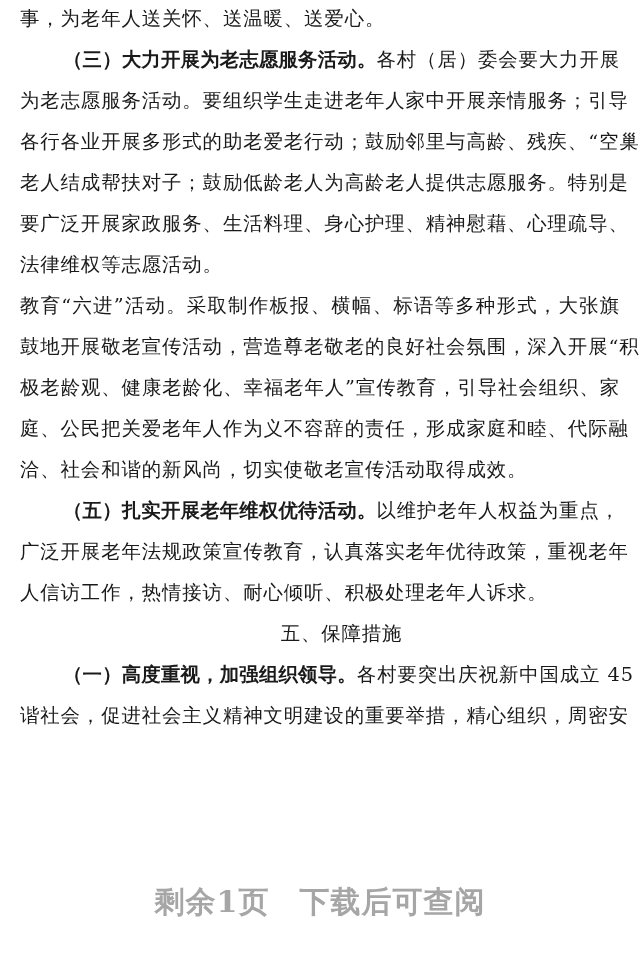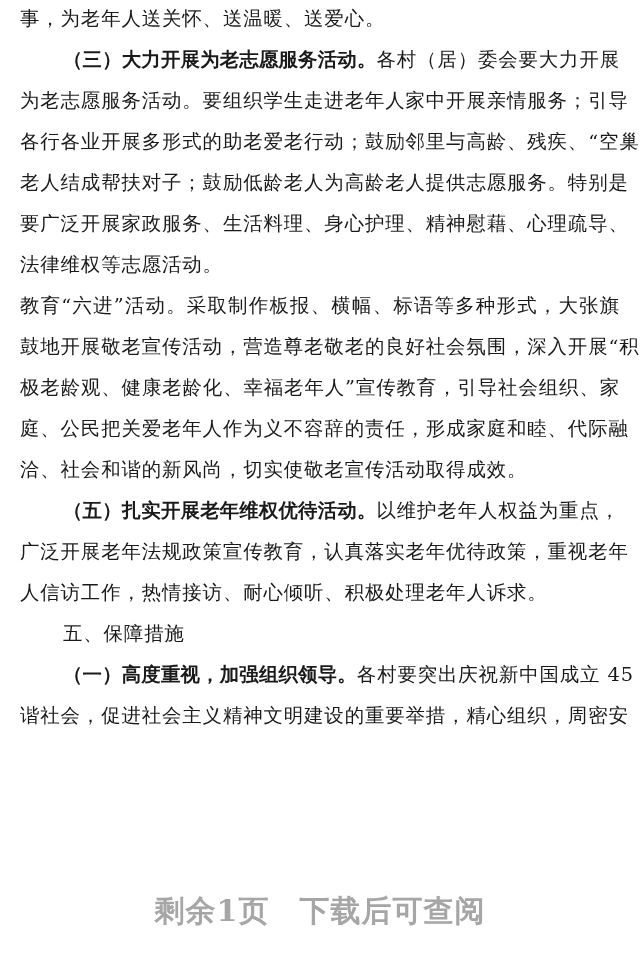--- a/index.html
+++ b/index.html
@@ -23,39 +23,38 @@
     }
     .line {
       height: 41px;
       line-height: 41px;
       font-size: 19.4px;
       white-space: nowrap;
       letter-spacing: 0.9px;
       overflow: visible;
     }
     .line.first { margin-top: -2px; }
-    .indent { padding-left: 43px; }
+    .indent { padding-left: 43px; text-align: center; }
     .bold { font-weight: bold; font-family: "DejaVu Sans", "Liberation Sans", sans-serif; letter-spacing: 0.2px; margin-top: 16px; }
     .justify {
       text-align: justify;
       text-align-last: justify;
     }
     .footer-banner {
       position: absolute;
       left: 0;
       width: 640px;
       top: 882px;
       text-align: center;
       font-family: "DejaVu Serif", "Liberation Serif", serif;
       font-weight: bold;
       font-size: 30px;
       color: #a6a6a6;
       letter-spacing: 1px;
       cursor: pointer;
-      margin-top: 9px;
     }
     .footer-banner .gap { display: inline-block; width: 30px; }
   </style>
 </head>
 <body>
 
 <div class="page">
   <div class="line first"><span>事，为老年人送关怀、送温暖、送爱心。</span></div>
 
   <div class="line indent justify"><span class="bold">（三）大力开展为老志愿服务活动。</span><span>各村（居）委会要大力开展</span></div>

